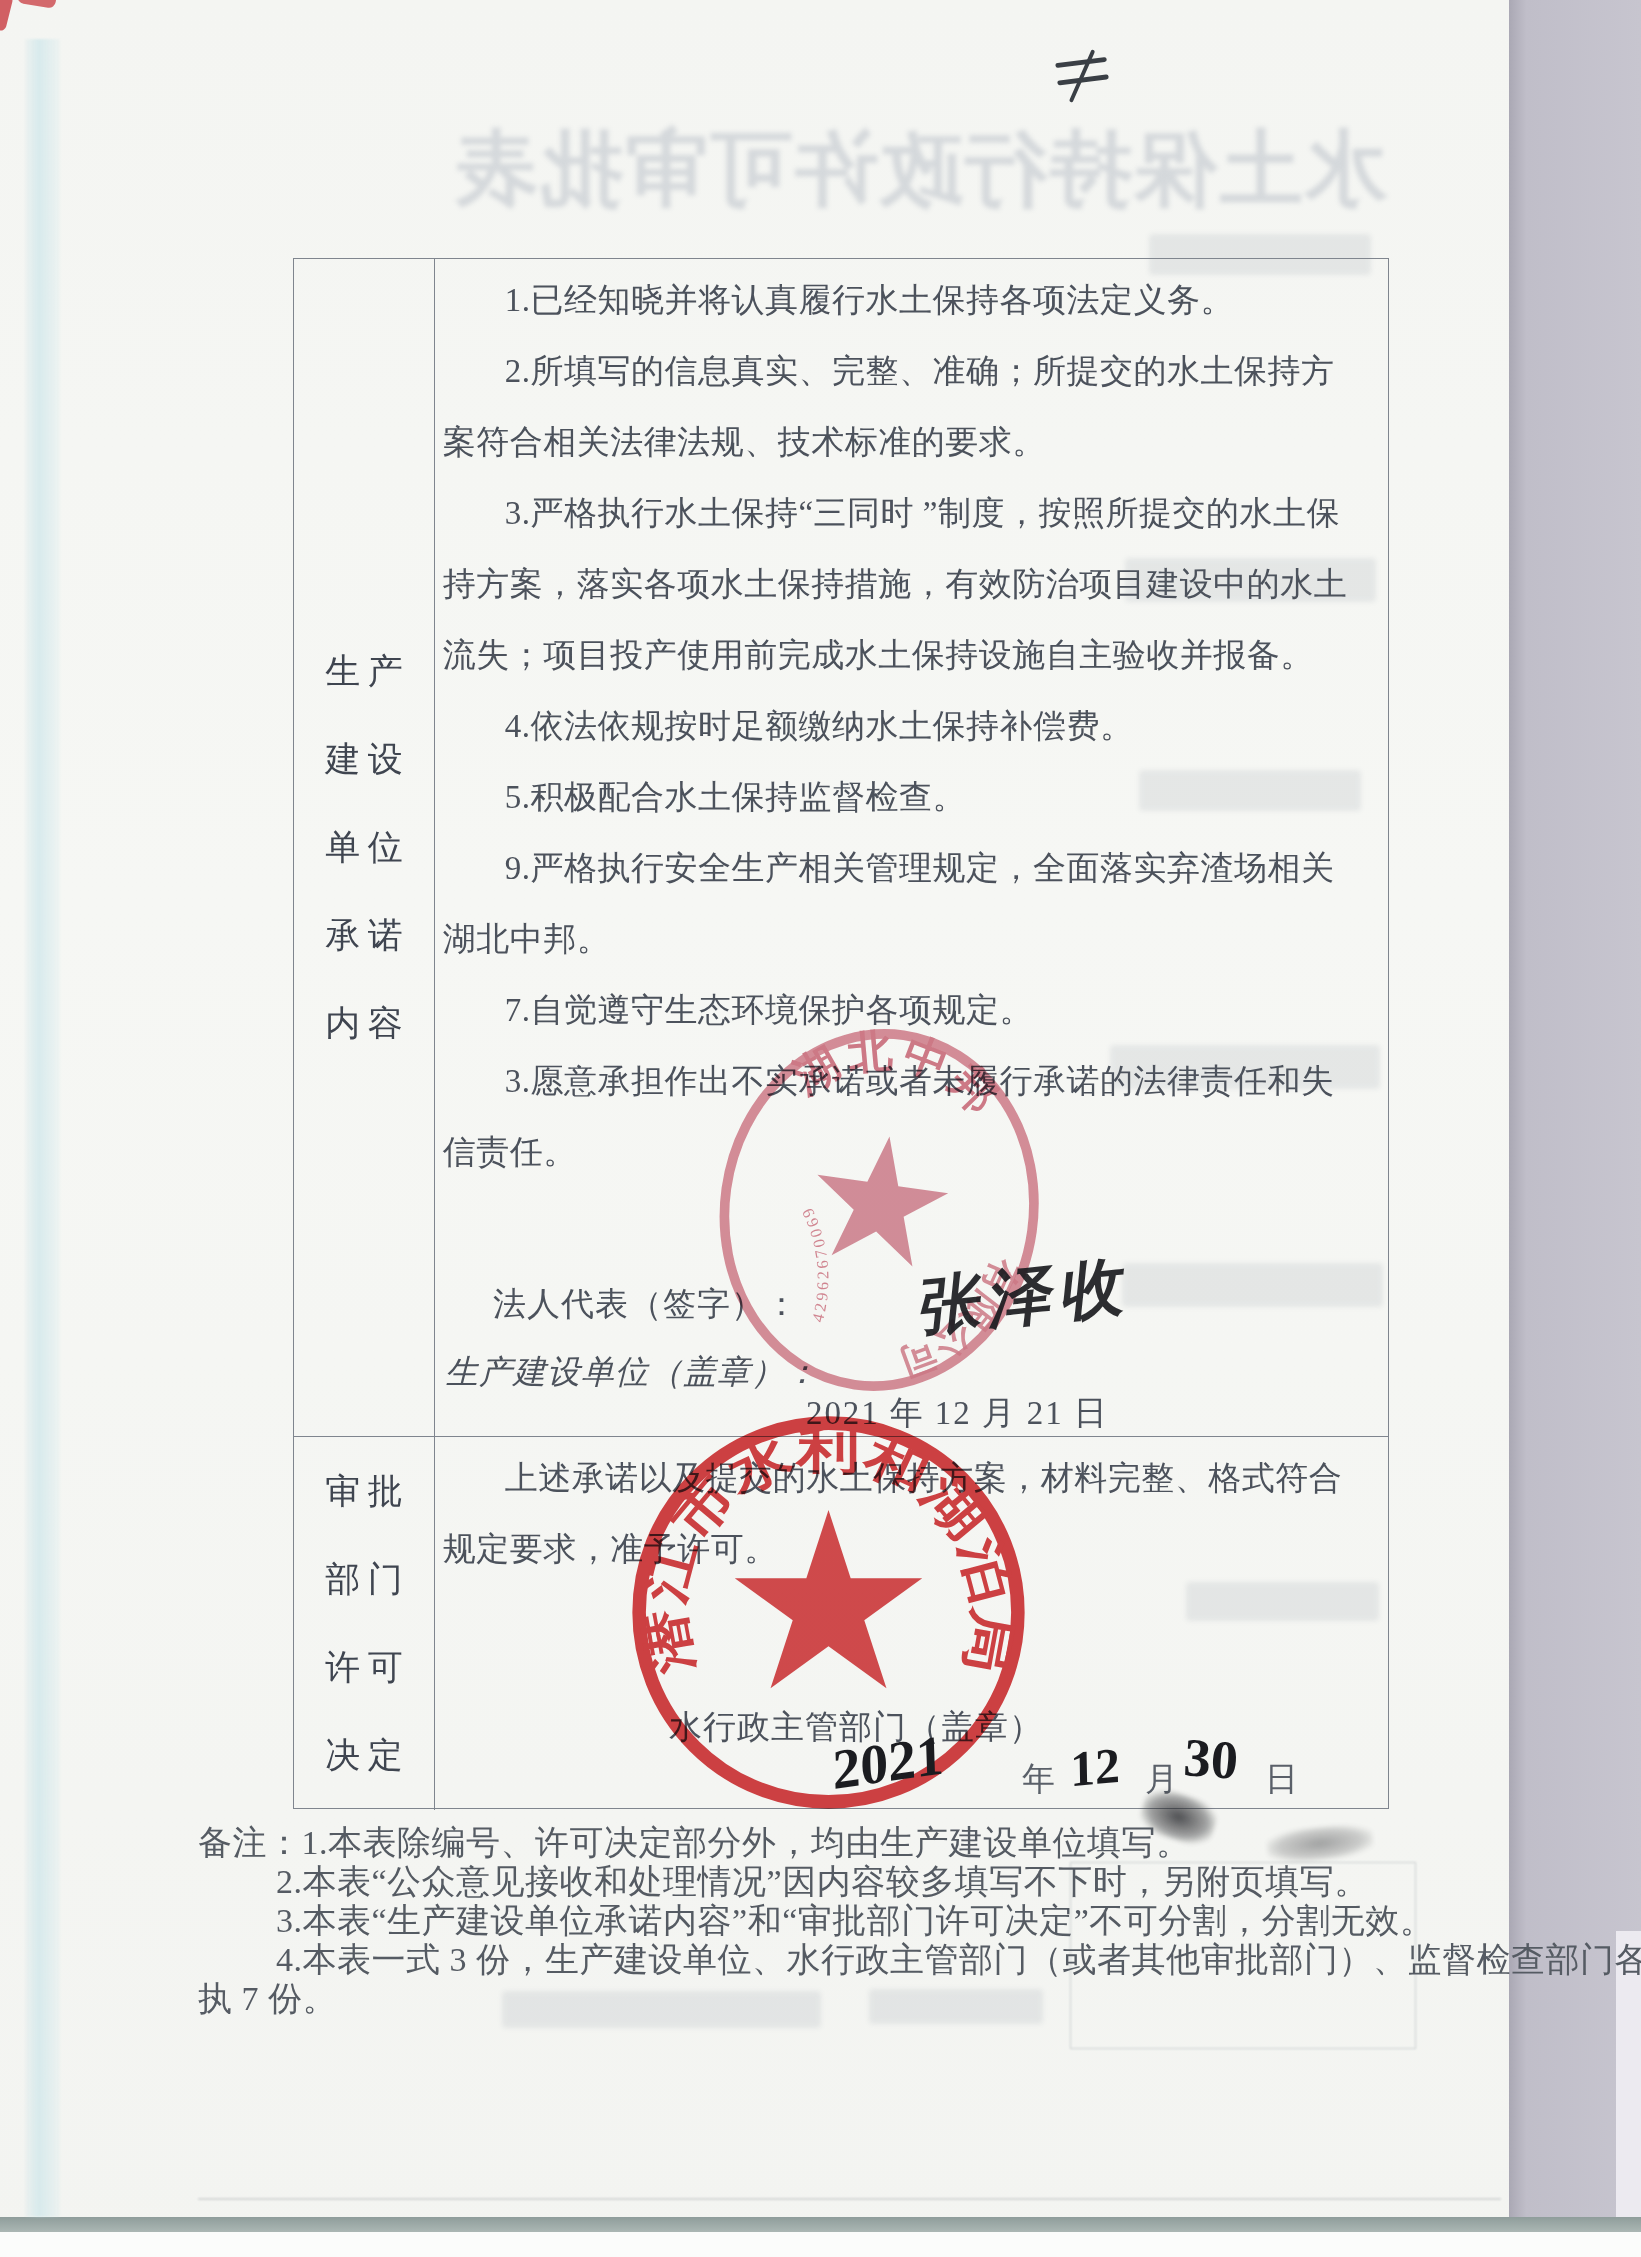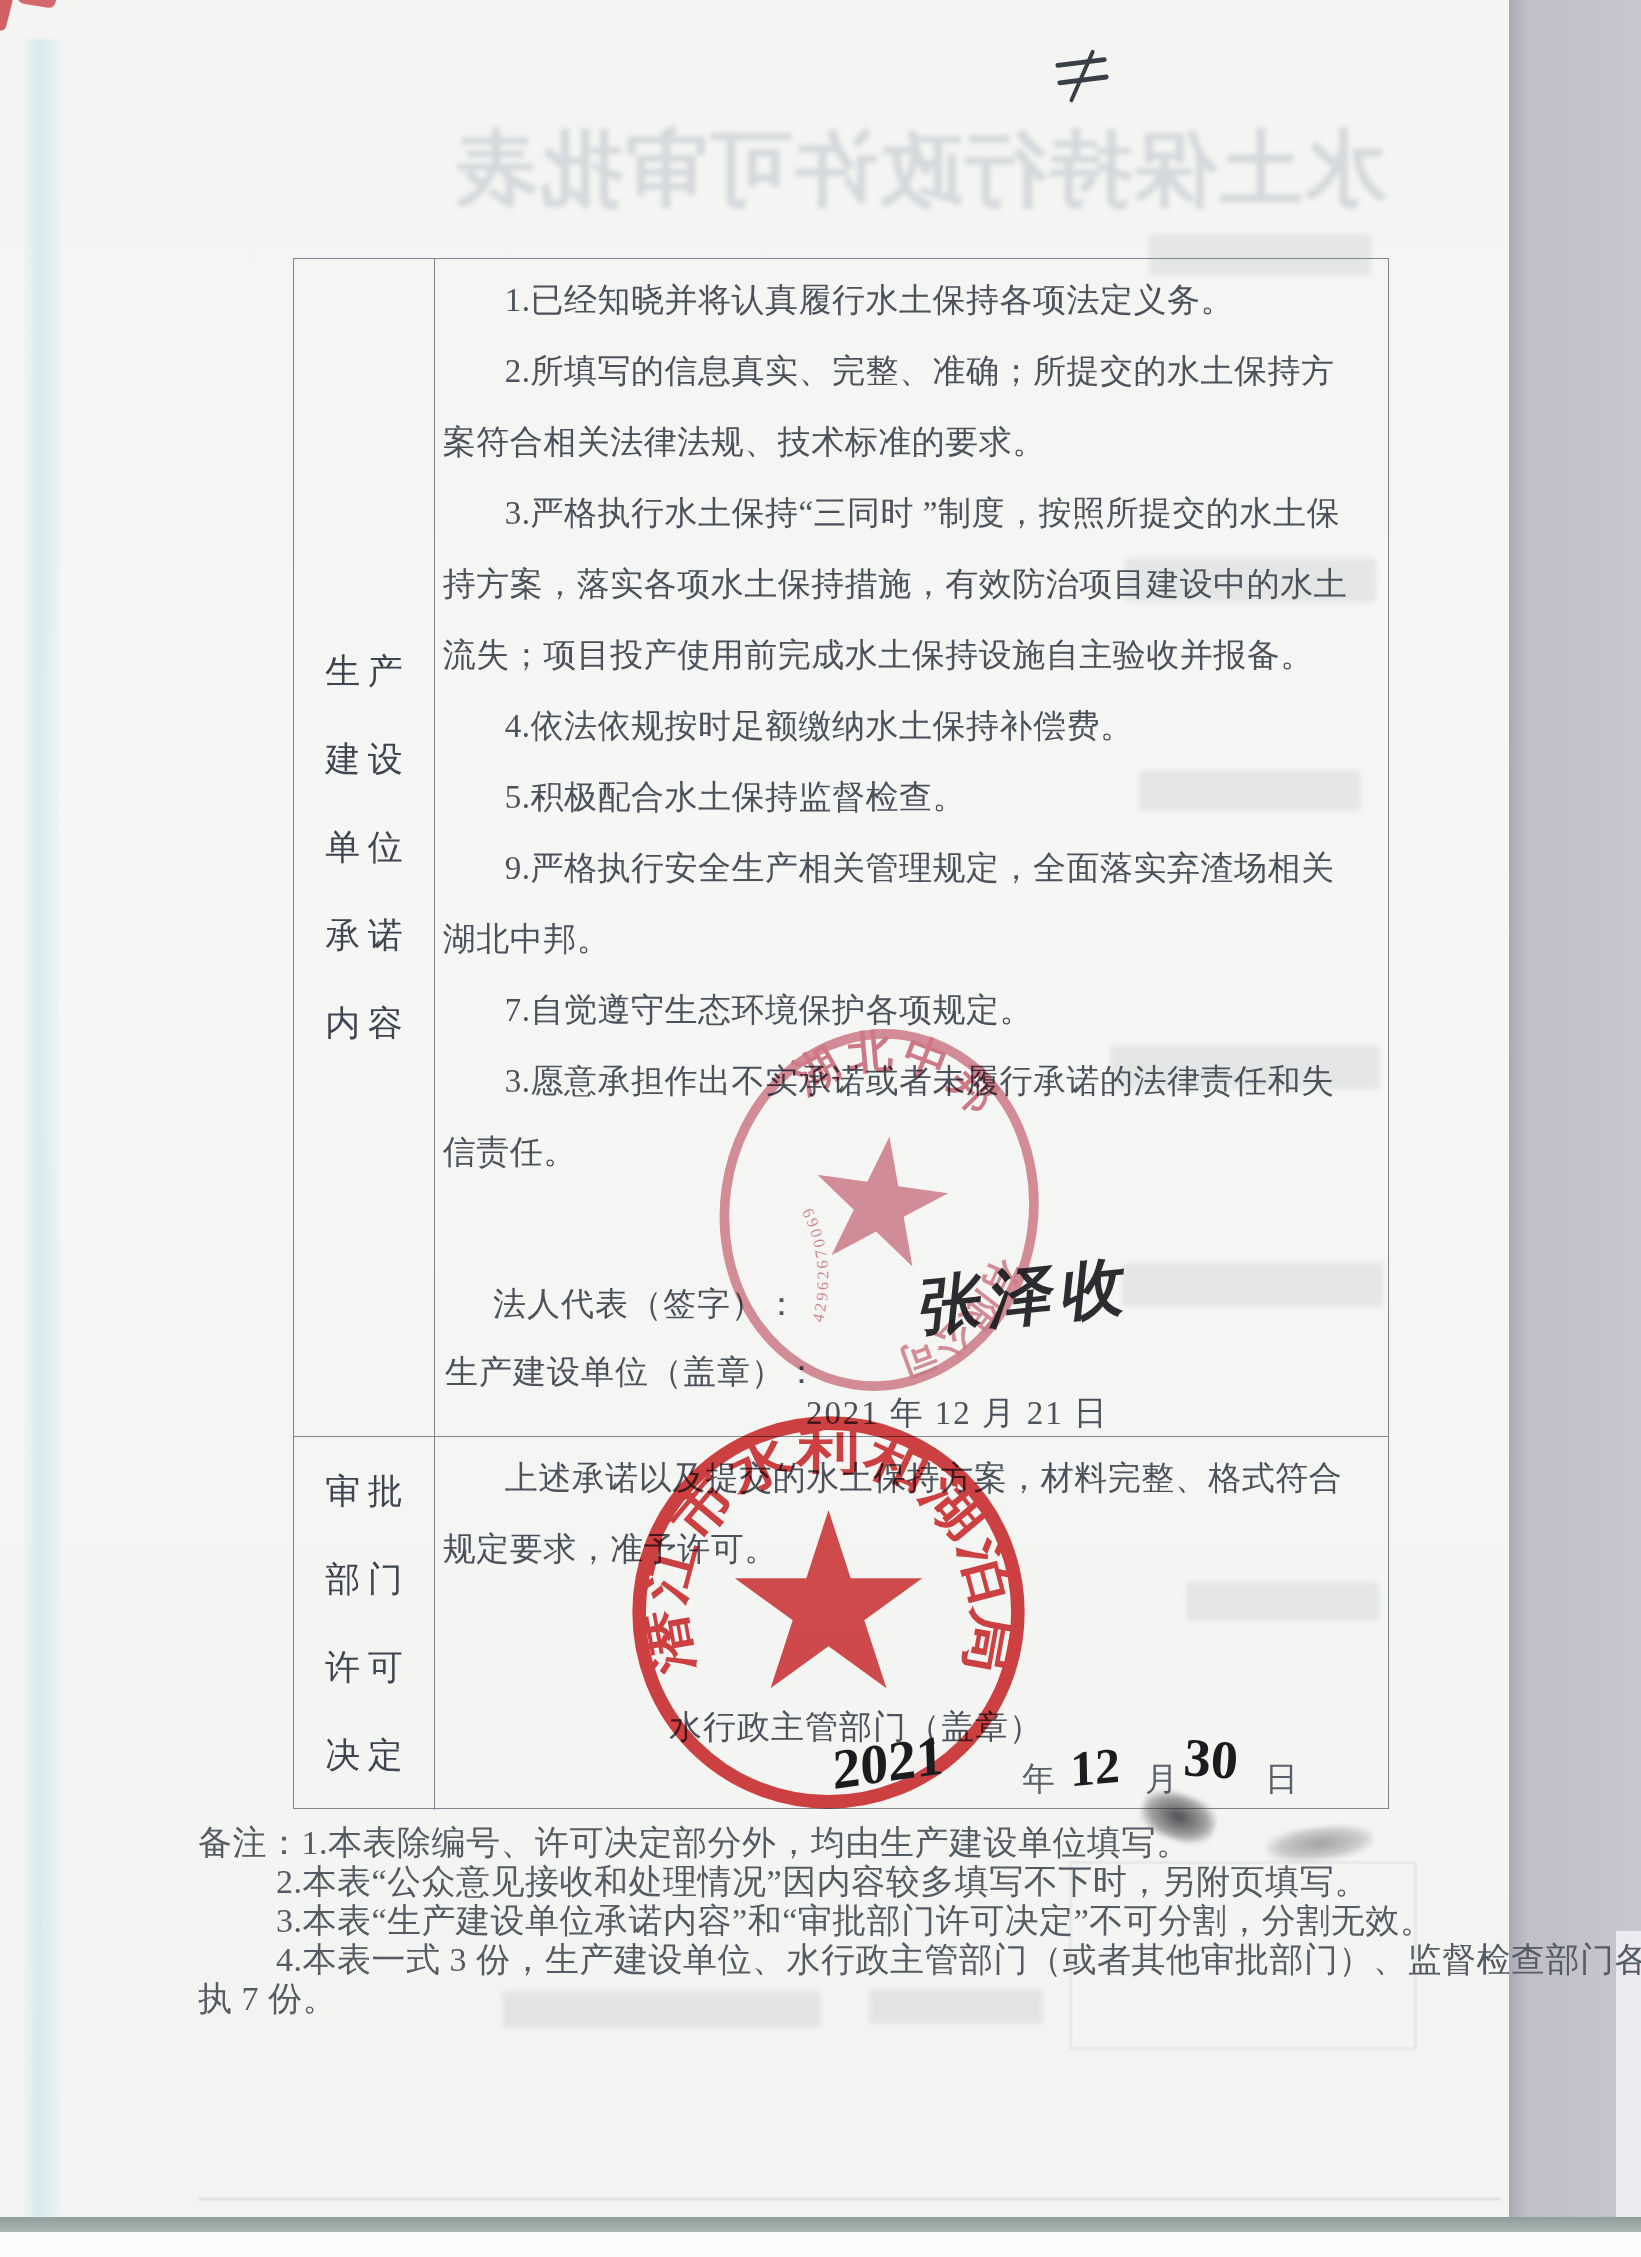--- a/index.html
+++ b/index.html
@@ -108,21 +108,21 @@
           <div class="line">流失；项目投产使用前完成水土保持设施自主验收并报备。</div>
           <div class="line indent">4.依法依规按时足额缴纳水土保持补偿费。</div>
           <div class="line indent">5.积极配合水土保持监督检查。</div>
           <div class="line indent">9.严格执行安全生产相关管理规定，全面落实弃渣场相关</div>
           <div class="line">湖北中邦。</div>
           <div class="line indent">7.自觉遵守生态环境保护各项规定。</div>
           <div class="line indent">3.愿意承担作出不实承诺或者未履行承诺的法律责任和失</div>
           <div class="line">信责任。</div>
         </div>
       <div class="abs-text" style="left:199px;top:1023px;">法人代表（签字）：</div>
-      <div class="abs-text" style="left:151px;top:1091px;">生产建设单位（盖章）：</div>
+      <div class="abs-text" style="left:151px;top:1091px;font-style:italic;">生产建设单位（盖章）：</div>
       <div class="abs-text" style="left:512px;top:1132px;letter-spacing:1.9px;">2021 年 12 月  21  日</div>
     </div>
 
     <div class="row row2">
       <div class="label-col">
           <div class="label-pair">审批</div>
           <div class="label-pair">部门</div>
           <div class="label-pair">许可</div>
           <div class="label-pair">决定</div>
         </div>

